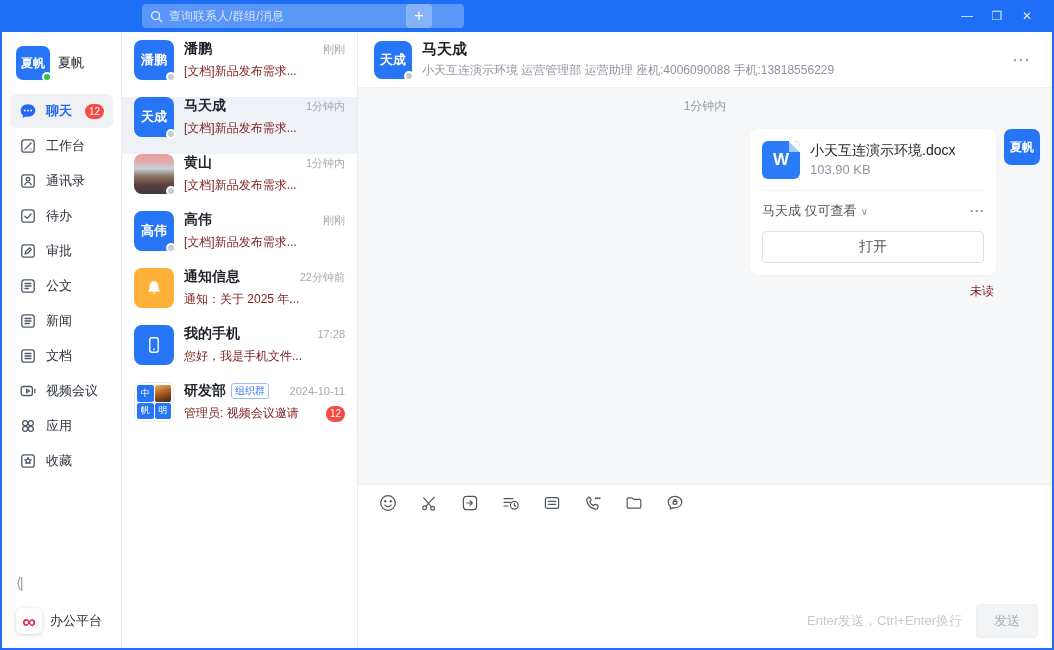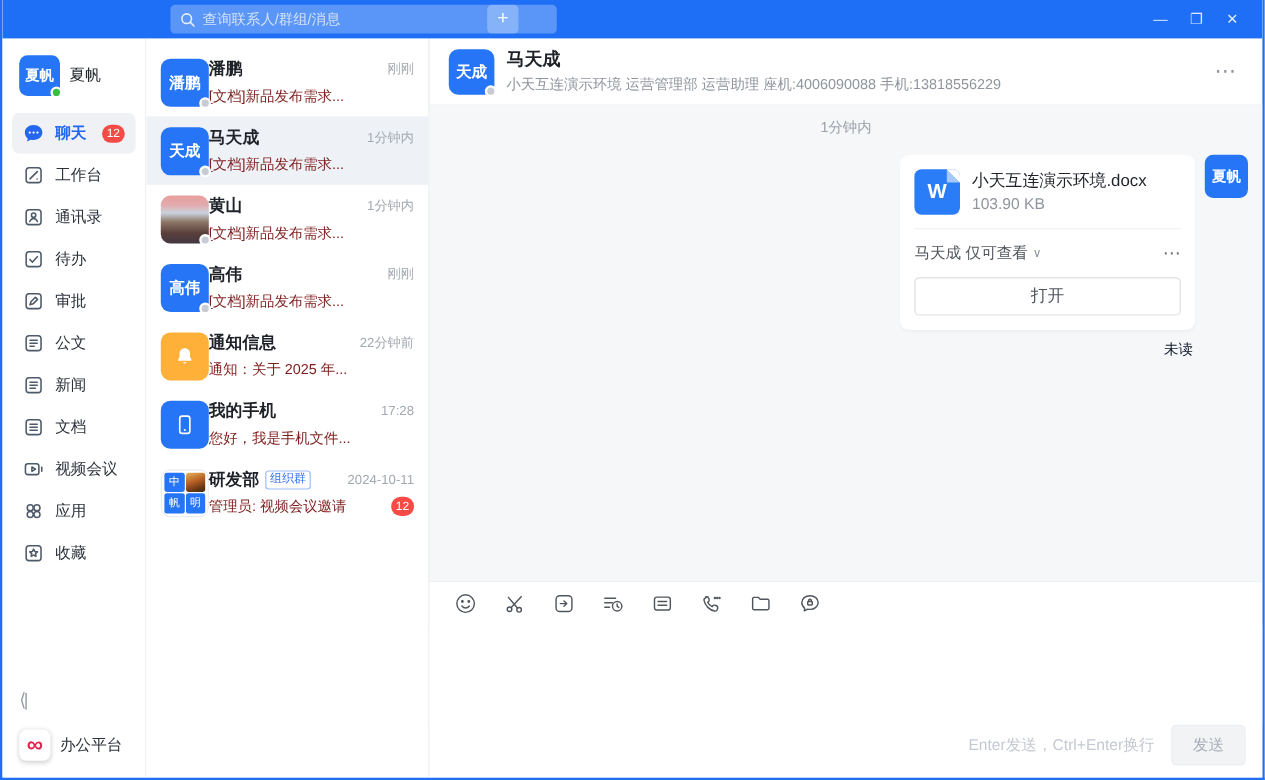--- a/index.html
+++ b/index.html
@@ -39,21 +39,21 @@
   .menu-badge { margin-left: auto; background: #f54a45; color: #fff; font-size: 10px; font-weight: 400; min-width: 19px; height: 15px;
     border-radius: 8px; display: flex; align-items: center; justify-content: center; padding: 0 4px; }
   .sidebar-footer { padding: 8px 14px 14px; }
   .collapse-btn { color: #9aa0a8; font-size: 15px; margin-bottom: 16px; cursor: pointer; width: 20px; letter-spacing: -2px; }
   .platform-row { display: flex; align-items: center; gap: 8px; cursor: pointer; }
   .platform-logo { width: 26px; height: 26px; border-radius: 6px; background: #fff; box-shadow: 0 1px 4px rgba(0,0,0,.18);
     color: #e5234f; font-size: 19px; font-weight: 700; display: flex; align-items: center; justify-content: center; line-height: 1; }
   .platform-label { font-size: 13px; color: #2c313a; }
   
   .chatlist { width: 236px; flex: none; border-right: 1px solid #e8eaed; padding-top: 8px; overflow: hidden; background: #fff; }
-  .chat-item { height: 57px; display: flex; align-items: center; gap: 0; padding: 0 12px; cursor: pointer; }
+  .chat-item { height: 57px; display: flex; align-items: flex-start; gap: 10px; padding: 0 12px; cursor: pointer; }
   .chat-item.active { background: #eef1f6; }
   .chat-avatar { width: 40px; height: 40px; border-radius: 8px; font-size: 13px; }
   .photo-avatar { background: linear-gradient(180deg, #e89f9b 0%, #e2abad 20%, #c9d3de 36%, #8d7666 55%, #5a3f3c 78%, #423740 100%); }
   .bell-avatar { background: #ffb038; }
   .phone-avatar { background: #2575f6; }
   .group-avatar { background: #fff; border: 1px solid #ececec; display: grid; grid-template-columns: 1fr 1fr; grid-template-rows: 1fr 1fr;
     gap: 1px; padding: 2px; border-radius: 8px; overflow: hidden; }
   .group-cell { background: #2575f6; color: #fff; font-size: 9px; display: flex; align-items: center; justify-content: center; border-radius: 2px; }
   .group-photo { background: linear-gradient(160deg, #e8b45a 0%, #b55f24 45%, #6e3a14 75%, #3c2a12 100%); }
   .chat-texts { flex: 1; min-width: 0; }
@@ -82,21 +82,21 @@
     display: flex; align-items: center; justify-content: center; font-size: 17px; font-weight: 700; flex: none; }
   .word-fold { position: absolute; top: 0; right: 0; width: 11px; height: 11px;
     background: linear-gradient(225deg, #fff 0 50%, #a6c9fb 50% 100%); border-top-right-radius: 6px; }
   .file-name { font-size: 14px; color: #1f2329; line-height: 1.3; }
   .file-size { font-size: 13px; color: #8f959e; margin-top: 3px; }
   .perm-row { display: flex; align-items: center; font-size: 13px; color: #51565d; padding: 11px 0; gap: 4px; }
   .perm-chevron { font-size: 10px; color: #8f959e; }
   .perm-dots { margin-left: auto; color: #6b7077; font-size: 15px; cursor: pointer; }
   .open-btn { height: 32px; border: 1px solid #dcdfe4; border-radius: 4px; background: #fff; width: 100%;
     font-size: 14px; color: #51565d; cursor: pointer; font-family: inherit; }
-  .unread-label { font-size: 12px; color: #0f172a; margin-top: 8px; padding-right: 2px; }
+  .unread-label { font-size: 12px; color: #7f1d1d; margin-top: 8px; padding-right: 2px; }
   .msg-avatar { width: 36px; height: 36px; border-radius: 7px; font-size: 12px; }
   
   .composer { flex: 0 0 164px; background: #fff; border-top: 1px solid #eef0f2; display: flex; flex-direction: column; }
   .toolbar { flex: 0 0 36px; display: flex; align-items: center; gap: 21px; padding-left: 20px; }
   .tool-icon { cursor: pointer; display: flex; }
   .tool-icon svg { fill: none; stroke: #51565d; stroke-width: 1.2; stroke-linecap: round; stroke-linejoin: round; }
   .msg-input { flex: 1; border: none; outline: none; resize: none; padding: 6px 14px; font-size: 14px; font-family: inherit; }
   .composer-footer { flex: 0 0 44px; display: flex; align-items: center; justify-content: flex-end; gap: 14px; padding: 0 14px 10px; }
   .enter-hint { font-size: 13px; color: #c4c9d1; }
   .send-btn { background: #f2f3f5; border: 1px solid #eceef1; color: #a9afb9; font-size: 13px; border-radius: 4px;

